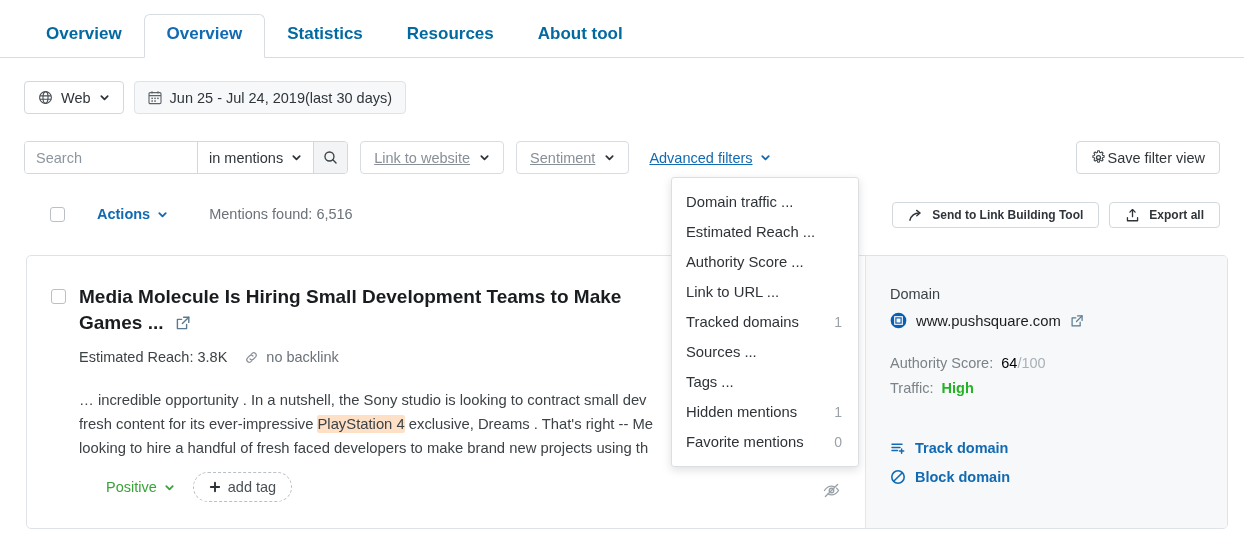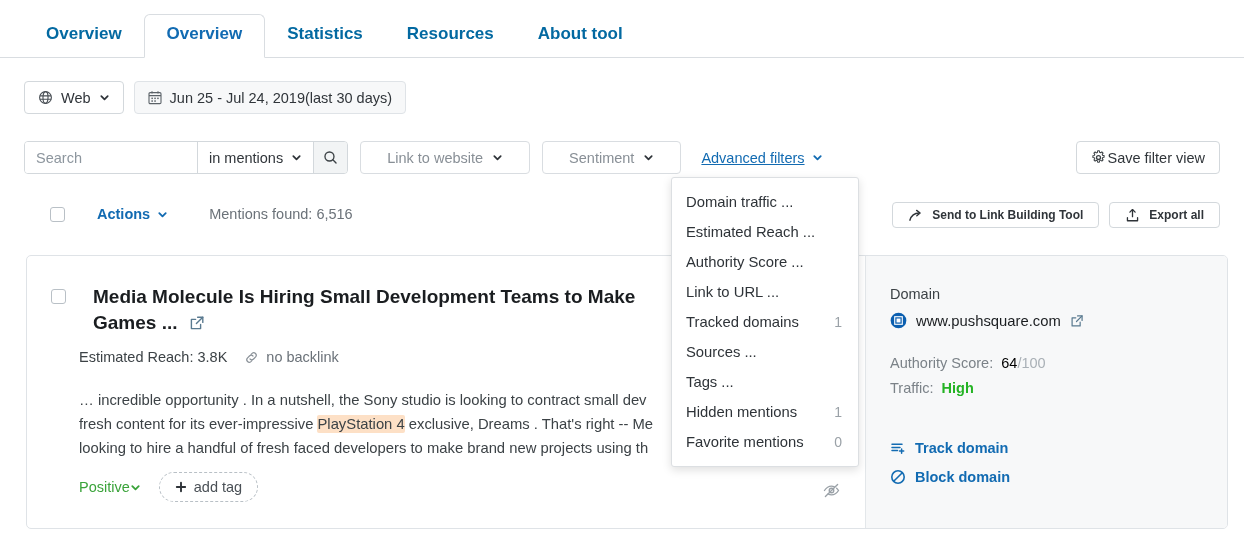--- a/index.html
+++ b/index.html
@@ -70,24 +70,24 @@
     padding: 0 11px; font-size: 14.5px; color: #30353a;
     border-left: 1px solid #d3d8dc; cursor: pointer; white-space: nowrap;
   }
   .segbtn {
     display: flex; align-items: center; justify-content: center;
     width: 34px; border-left: 1px solid #d3d8dc;
     background: #f2f4f5; cursor: pointer;
   }
   .ghostsel {
     display: inline-flex; align-items: center; gap: 9px;
-    height: 33px; padding: 0 26px;
+    height: 33px; padding: 0 13px;
     border: 1px solid #d9dde1; border-radius: 4px;
     background: #fff; font-size: 14.5px; color: #888f96;
-    cursor: pointer; white-space: nowrap;
+    cursor: pointer; white-space: nowrap; text-decoration: underline;
   }
   .advfilters {
     display: inline-flex; align-items: center; gap: 7px;
     font-size: 14.5px; color: #126bb2; cursor: pointer;
     margin-left: 8px;
   }
   .advfilters .lbl { text-decoration: underline; }
   .savefilter {
     position: absolute; right: 24px; top: 141px;
     display: inline-flex; align-items: center; gap: 1px;
@@ -122,21 +122,21 @@
   .card {
     position: absolute; left: 26px; top: 255px; width: 1202px; height: 274px;
     border: 1px solid #dfe3e7; border-radius: 5px; background: #fff;
     display: flex; overflow: hidden;
   }
   .card-main { position: relative; width: 838px; padding: 28px 24px 0 24px; }
   .card-side {
     width: 364px; background: #f7f8f9; border-left: 1px solid #e3e7ea;
     padding: 30px 0 0 24px; position: relative;
   }
-  .title-row { display: flex; gap: 27px; }
+  .title-row { display: flex; gap: 13px; }
   .m-title {
     font-size: 19px; font-weight: bold; color: #1a1d20; line-height: 1.38;
     max-width: 600px; cursor: pointer;
   }
   .ext { display:inline-block; vertical-align: -2px; margin-left: 6px; }
   .meta { display: flex; align-items: center; gap: 17px; margin: 13px 0 0 28px; }
   .meta-reach { font-size: 14.5px; color: #3c4246; }
   .meta-backlink { display:inline-flex; align-items:center; gap:7px;
     font-size: 14.5px; color: #6b7279; }
   .snippet {
@@ -144,22 +144,22 @@
     font-size: 14.8px; line-height: 1.62; color: #3c4246;
     white-space: nowrap; overflow: hidden;
   }
   .snippet .line { white-space: nowrap; }
   .hl { background: #fde0c6; padding: 1px 0; border-radius: 2px; }
   .card-foot {
     position: absolute; left: 52px; bottom: 26px;
     display: flex; align-items: center; gap: 18px;
   }
   .sentiment {
-    display: inline-flex; align-items: center; 
-    font-size: 14.5px; color: #3aa33a; cursor: pointer;
+    display: inline-flex; align-items: center; gap: 7px;
+    font-size: 14.5px; color: #3aa33a; cursor: pointer; margin-left: 27px;
   }
   .addtag {
     display: inline-flex; align-items: center; gap: 7px;
     height: 30px; padding: 0 15px;
     border: 1px dashed #b9c0c6; border-radius: 16px;
     font-size: 14.5px; color: #4a5056; cursor: pointer; background:#fff;
   }
   .hide-btn { position: absolute; right: 24px; bottom: 28px; cursor: pointer; }
 
   .side-label { font-size: 14.5px; color: #3c4246; }

